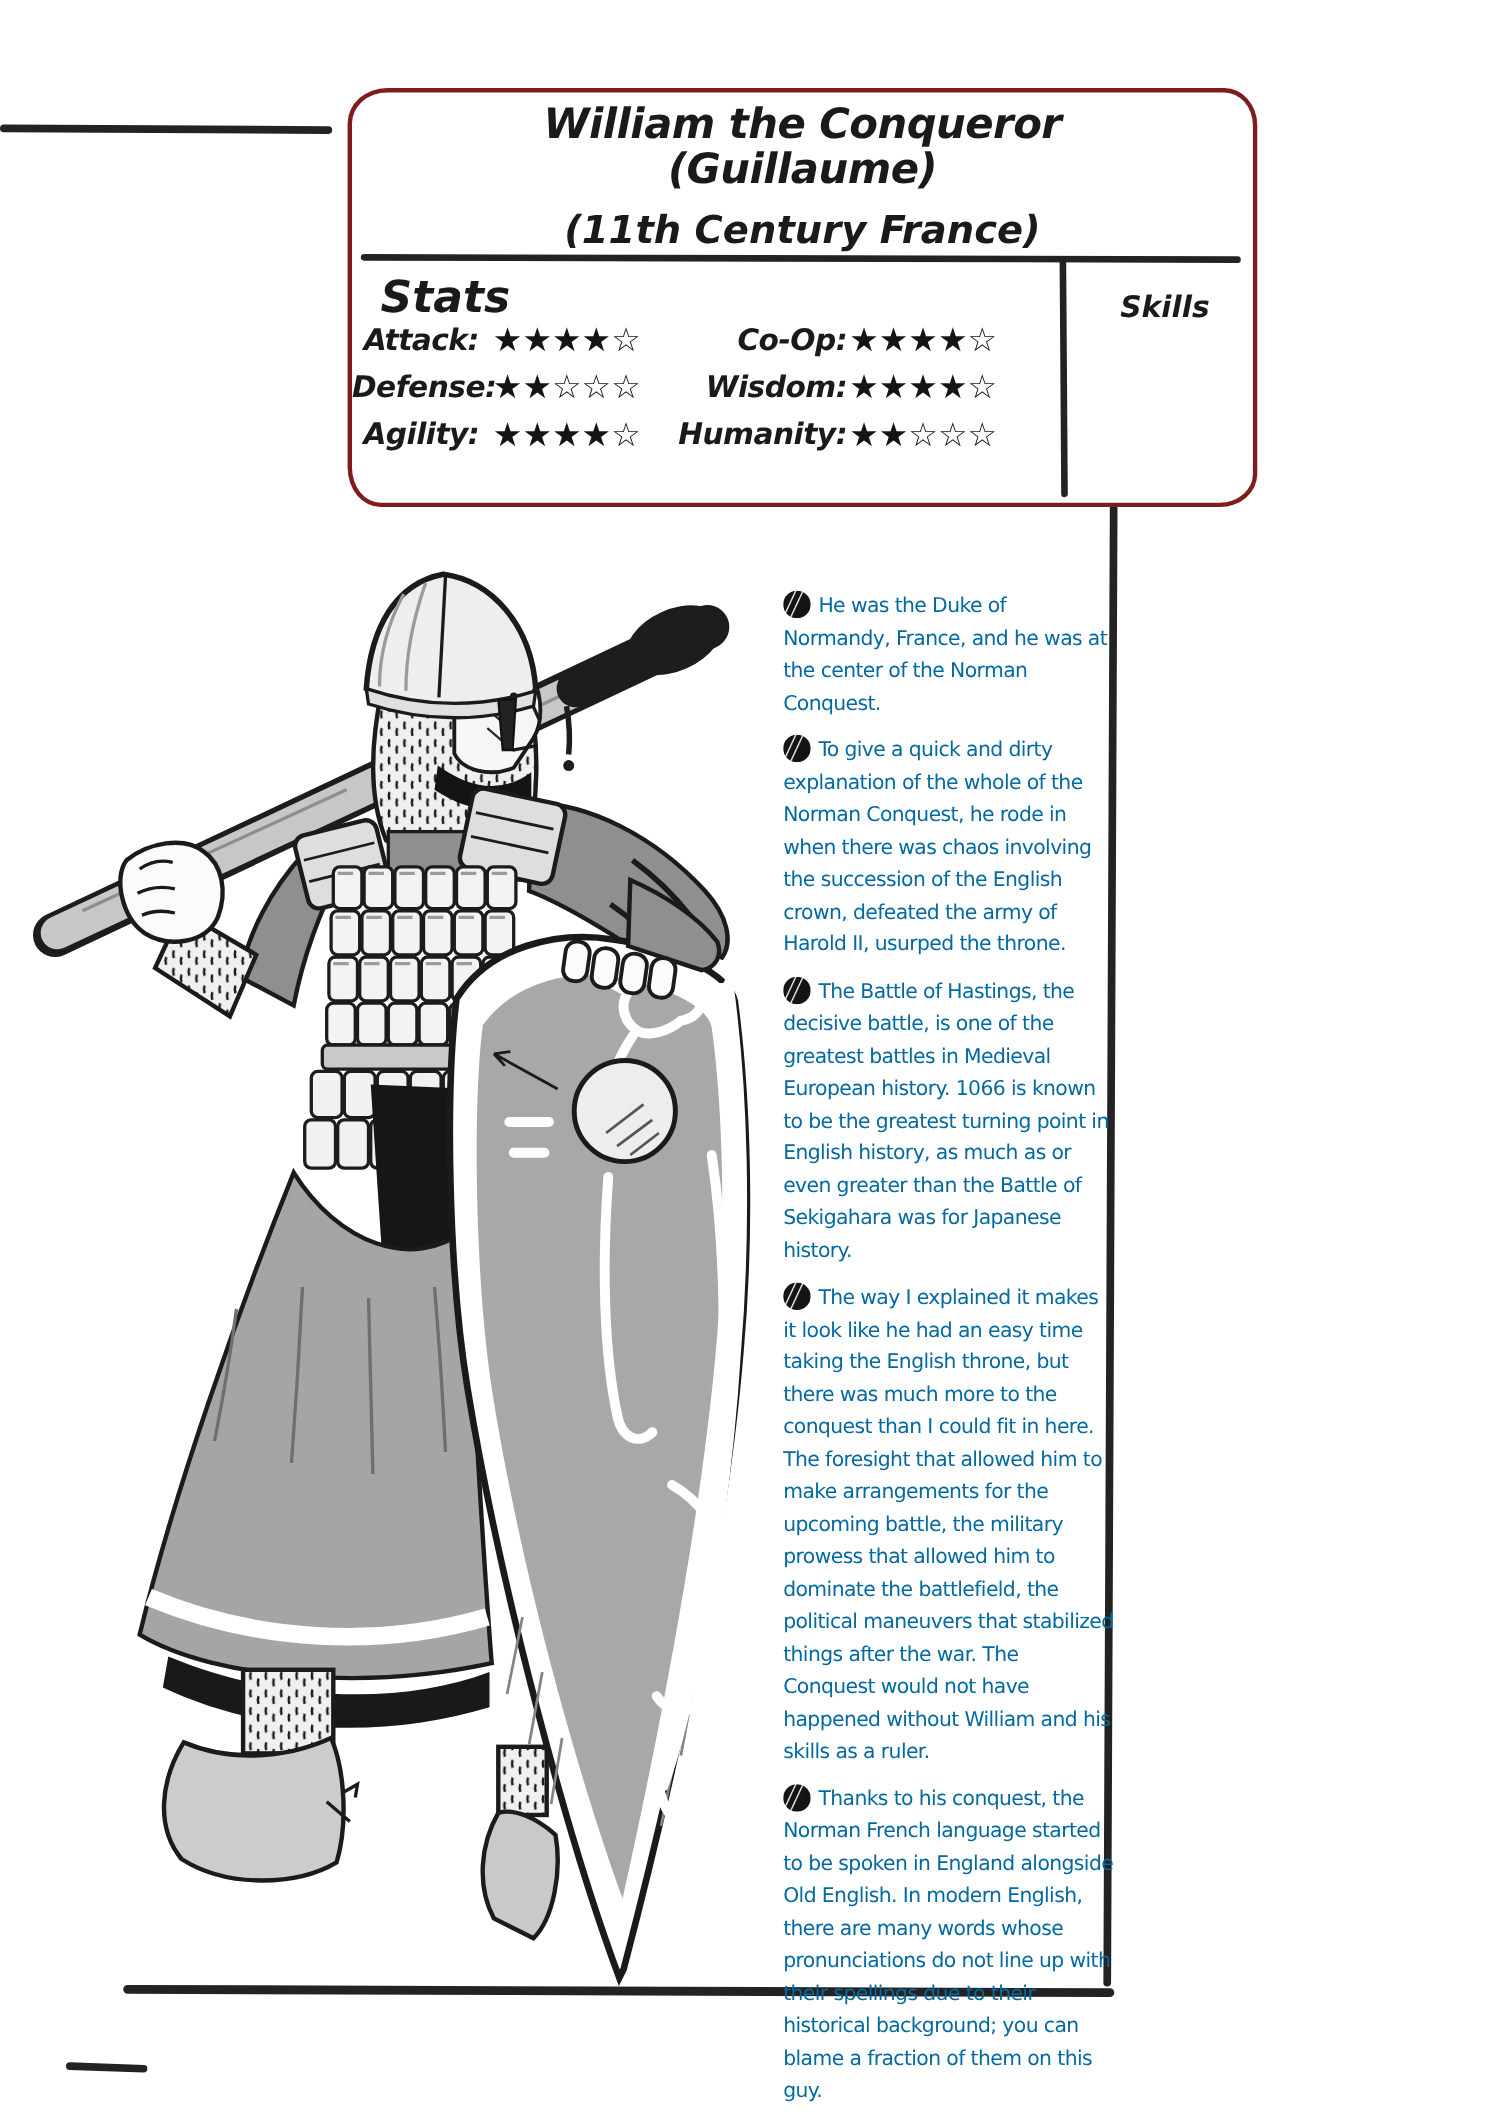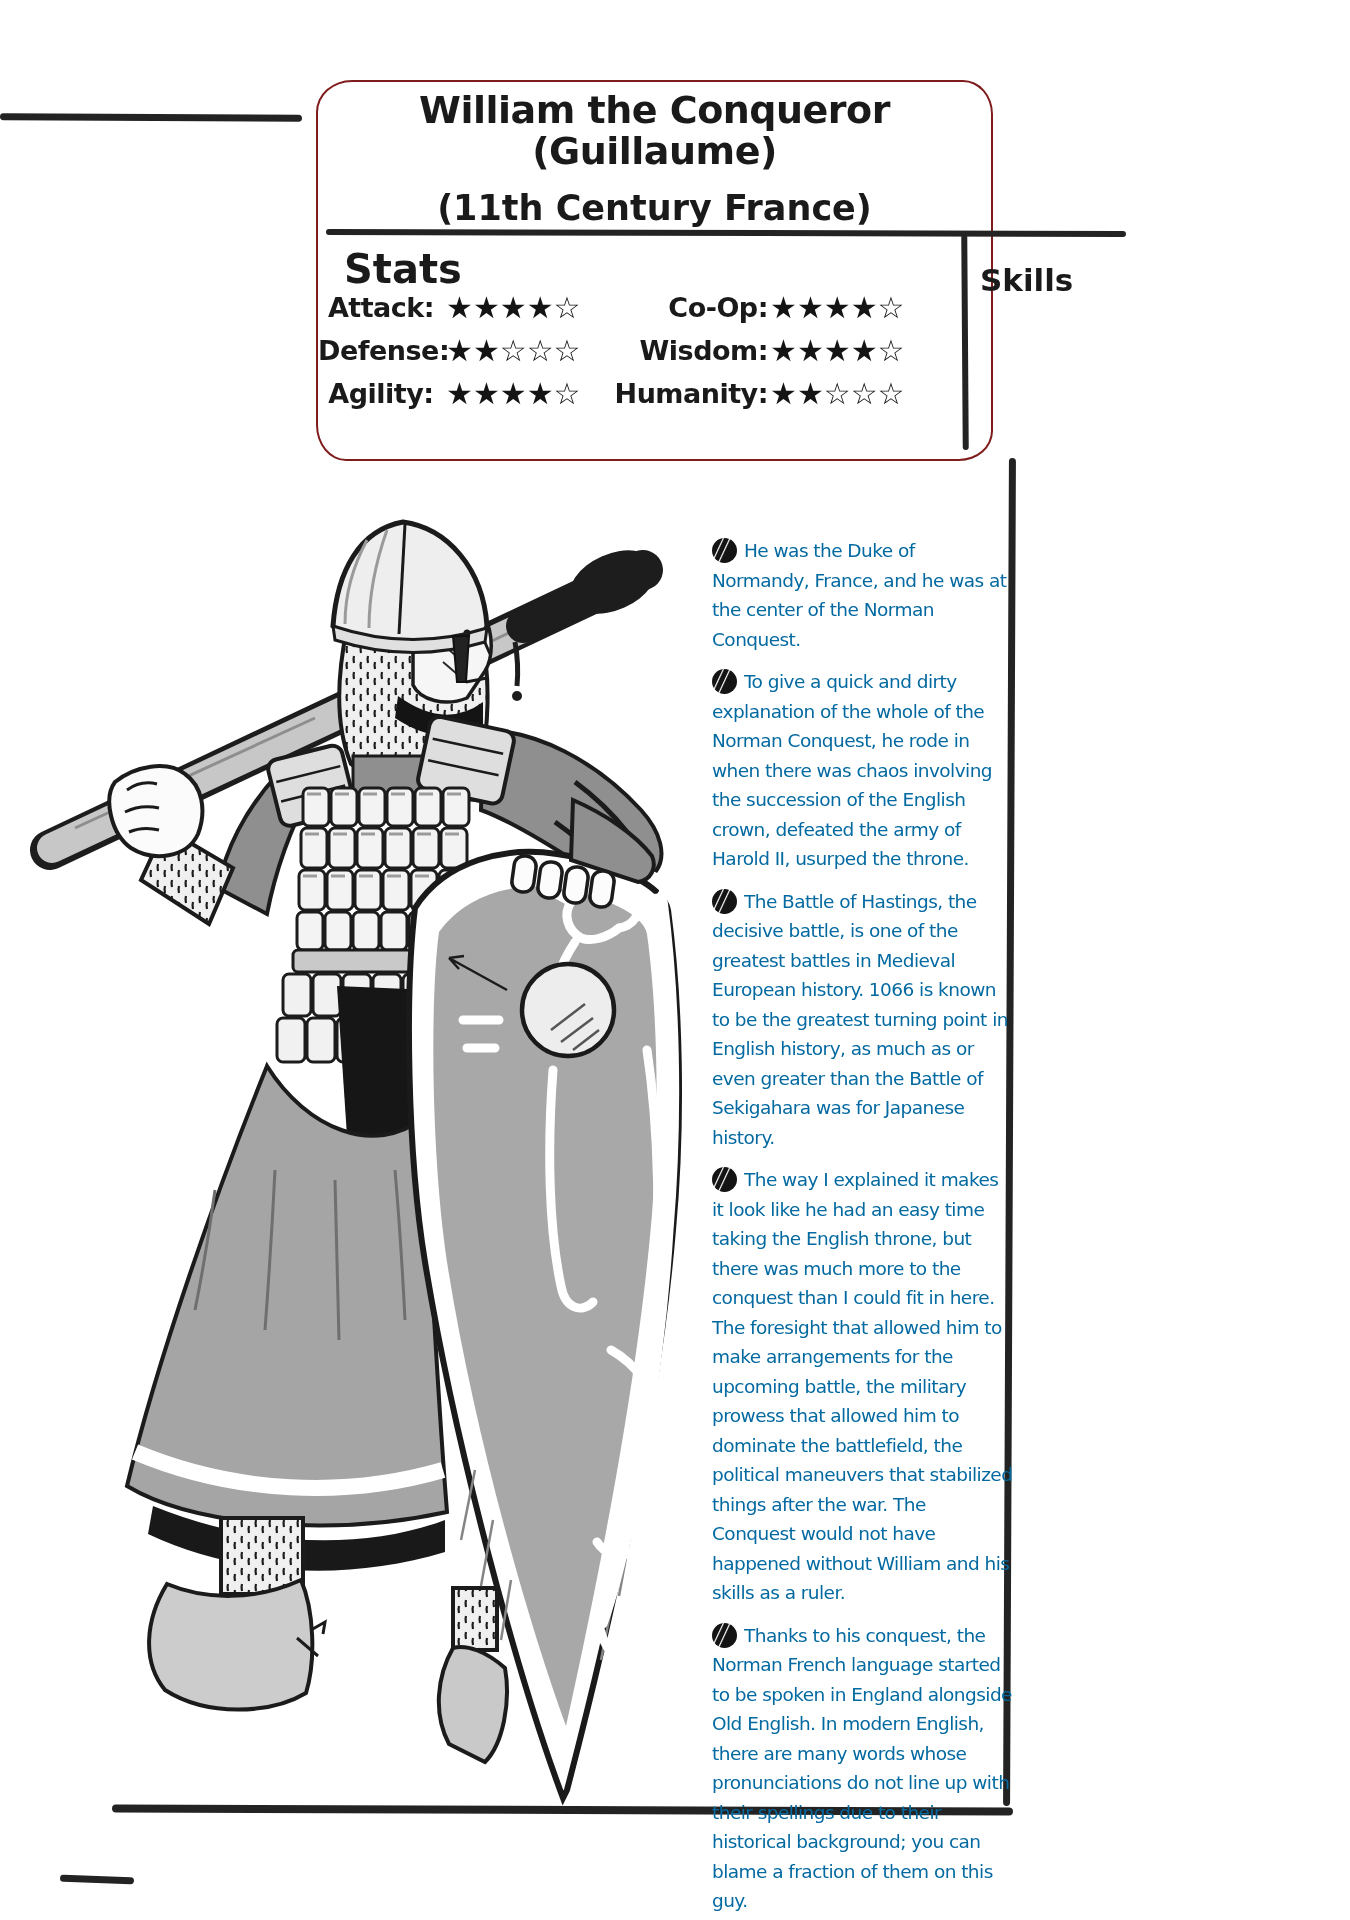--- a/index.html
+++ b/index.html
@@ -7,43 +7,43 @@
        font-family:"DejaVu Sans",sans-serif;color:#1a1a1a;}
 
   
   .frame{position:absolute;background:#232323;border-radius:5px;}
   .frame-top-left{left:0;top:114px;width:302px;height:7px;transform:rotate(0.3deg);}
   .frame-right{left:1006px;top:458px;width:7px;height:1348px;transform:rotate(0.25deg);}
   .frame-bottom{left:112px;top:1806px;width:901px;height:8px;transform:rotate(0.2deg);}
   .frame-bottom-dash{left:60px;top:1876px;width:74px;height:7px;transform:rotate(2deg);}
 
   
-  .card{position:absolute;left:316px;top:80px;width:677px;height:381px;
-        border:2px solid #7f1d1d;box-sizing:border-box;background:#fff;
-        border-radius:36px 30px 34px 30px / 32px 34px 30px 36px;}
+  .card{position:absolute;left:316px;top:80px;width:827px;height:381px;
+        border:4px solid #7f1d1d;box-sizing:border-box;background:#fff;
+        border-radius:36px 30px 34px 30px / 32px 34px 30px 36px;font-style:italic;}
   .card-titles{position:absolute;left:0;top:8px;width:100%;text-align:center;line-height:1.08;}
   .title-1{font-size:38px;font-weight:bold;letter-spacing:-0.5px;}
   .title-2{font-size:38px;font-weight:bold;letter-spacing:-0.5px;}
   .title-3{font-size:35px;font-weight:bold;margin-top:18px;}
   .card-divider{position:absolute;left:8px;top:148px;width:800px;height:6px;
                 background:#232323;border-radius:3px;transform:rotate(0.15deg);}
   .stats-heading{position:absolute;left:26px;top:164px;font-size:40px;font-weight:bold;}
   .stats-cols{position:absolute;left:0;top:204px;width:640px;}
   .stats-col{position:absolute;top:0;}
   .stats-col.left{left:0;width:312px;}
   .stats-col.right{left:288px;width:340px;}
   .stat-row{display:flex;align-items:center;height:43px;}
   .stats-col.left .stat-label{width:126px;text-align:center;}
   .stats-col.right .stat-label{width:162px;text-align:right;}
   .stat-label{font-size:27px;font-weight:bold;letter-spacing:-0.5px;white-space:nowrap;}
   .stars{font-size:30px;letter-spacing:0px;margin-left:2px;white-space:nowrap;color:#141414;}
   .skills-divider{position:absolute;left:644px;top:152px;width:6px;height:216px;
                   background:#232323;border-radius:3px;transform:rotate(-0.4deg);}
   .skills{position:absolute;left:656px;top:180px;width:160px;}
-  .skills-heading{font-size:31px;font-weight:bold;margin:0 0 6px 6px;}
+  .skills-heading{font-size:27px;font-weight:bold;margin:0 0 6px 6px;text-align:center;}
   .skill-item{display:flex;align-items:center;height:38px;font-size:23px;font-weight:bold;
               letter-spacing:-0.5px;white-space:nowrap;}
 
   
   .scribble-dot{display:inline-block;width:26px;height:26px;border-radius:50%;flex:0 0 auto;
      background:
        linear-gradient(115deg,transparent 28%,#fff 31%,transparent 35%,transparent 46%,#fff 49%,transparent 53%),
        #141414;
      margin-right:6px;vertical-align:-4px;}
 

